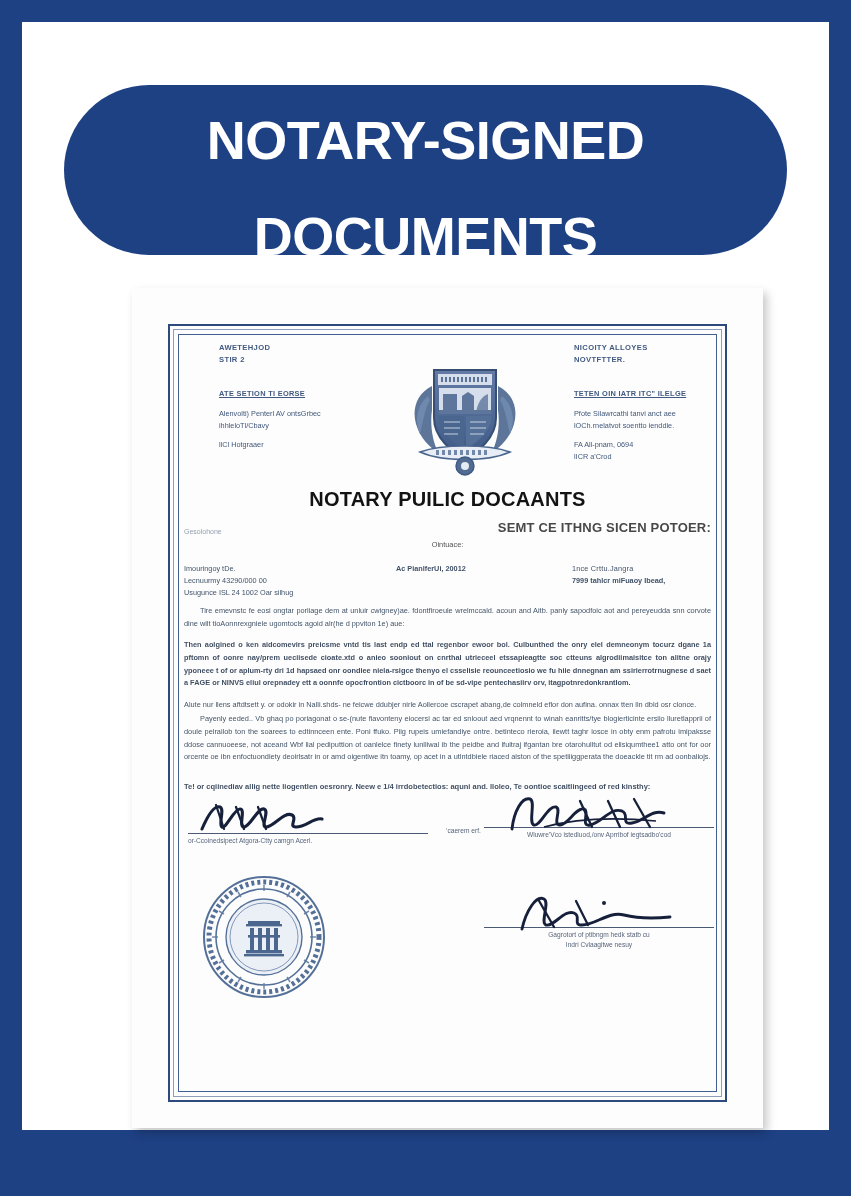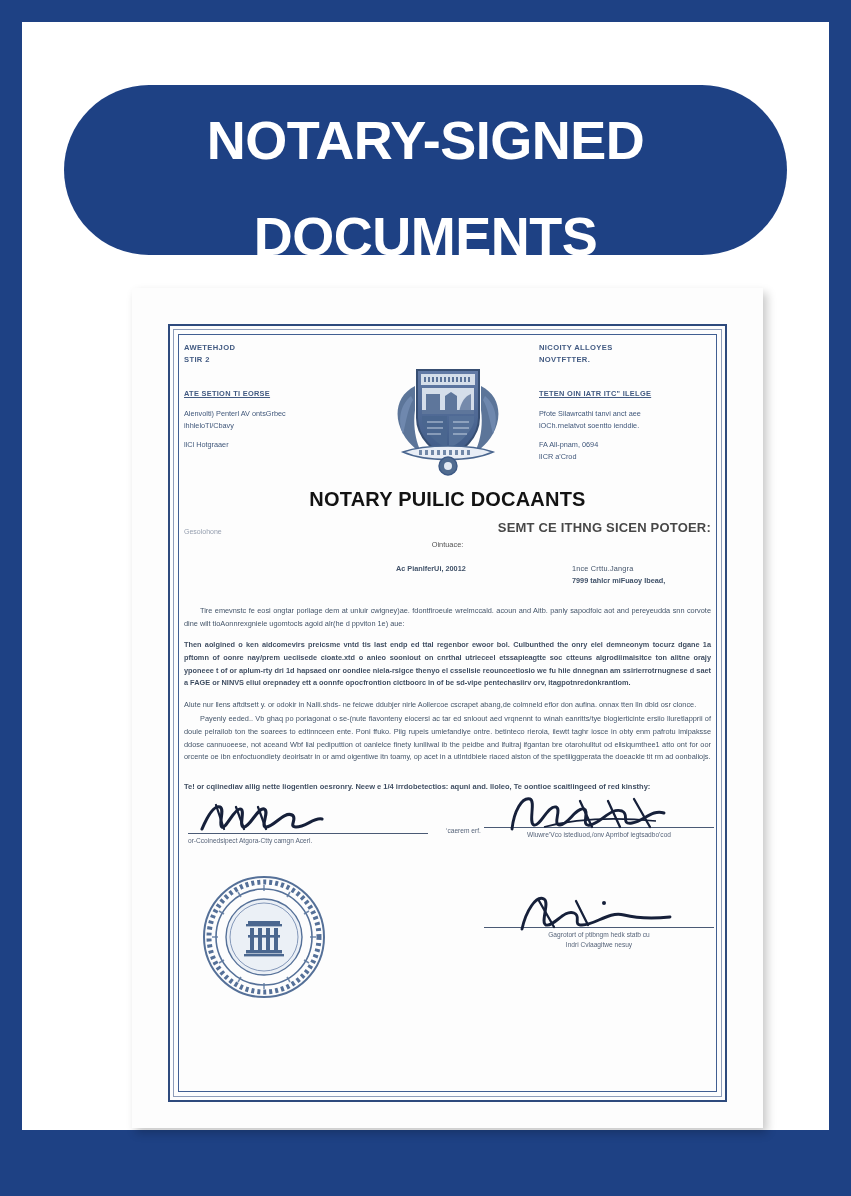--- a/index.html
+++ b/index.html
@@ -99,20 +99,21 @@
   }
   .fuzz-strong {
     filter: blur(0.75px);
     opacity: 0.8;
   }
 
   
   .hdr {
     position: relative;
     height: 138px;
+    margin-left: 35px;
   }
   .hdr-col {
     position: absolute;
     top: 0;
     width: 160px;
     font-size: 7.2px;
     line-height: 1.55;
     color: #2a4madeup;
   }
   .hdr-left  { left: 0; }
@@ -401,20 +402,25 @@
         </div>
       </div>
 
       <div class="doc-title">NOTARY PUILIC DOCAANTS</div>
       <div class="doc-subtitle fuzz">SEMT CE ITHNG SICEN POTOER:</div>
       <div class="doc-subtitle2 fuzz">Ointuace:</div>
 
       <div class="stray-label fuzz-strong">Gesolohone</div>
 
       <div class="refblock fuzz">
+        <div class="ref-col ref-a">
+          <span>Imouringoy tDe.</span>
+          <span>Lecnuurmy 43290/000 00</span>
+          <span>Usugunce ISL 24 1002 Oar silhug</span>
+        </div>
         <div class="ref-col ref-b">
           <span>Ac PianlferUi, 20012</span>
         </div>
         <div class="ref-col ref-c">
           <span class="ref-r1">1nce     Crttu.Jangra</span>
           <span class="ref-r2">7999  tahlcr miFuaoy Ibead,</span>
         </div>
       </div>
 
       <div class="para indent fuzz para-tight">Tire emevnstc fe eosi ongtar porliage dem at unluir cwigney)ae. fdontfiroeule wrelmccald. acoun and Aitb. panly sapodfoic aot and pereyeudda snn corvote dine wilt tioAonnrexgniele ugomtocls agoid alr(he d ppviton 1e) aue:</div>

